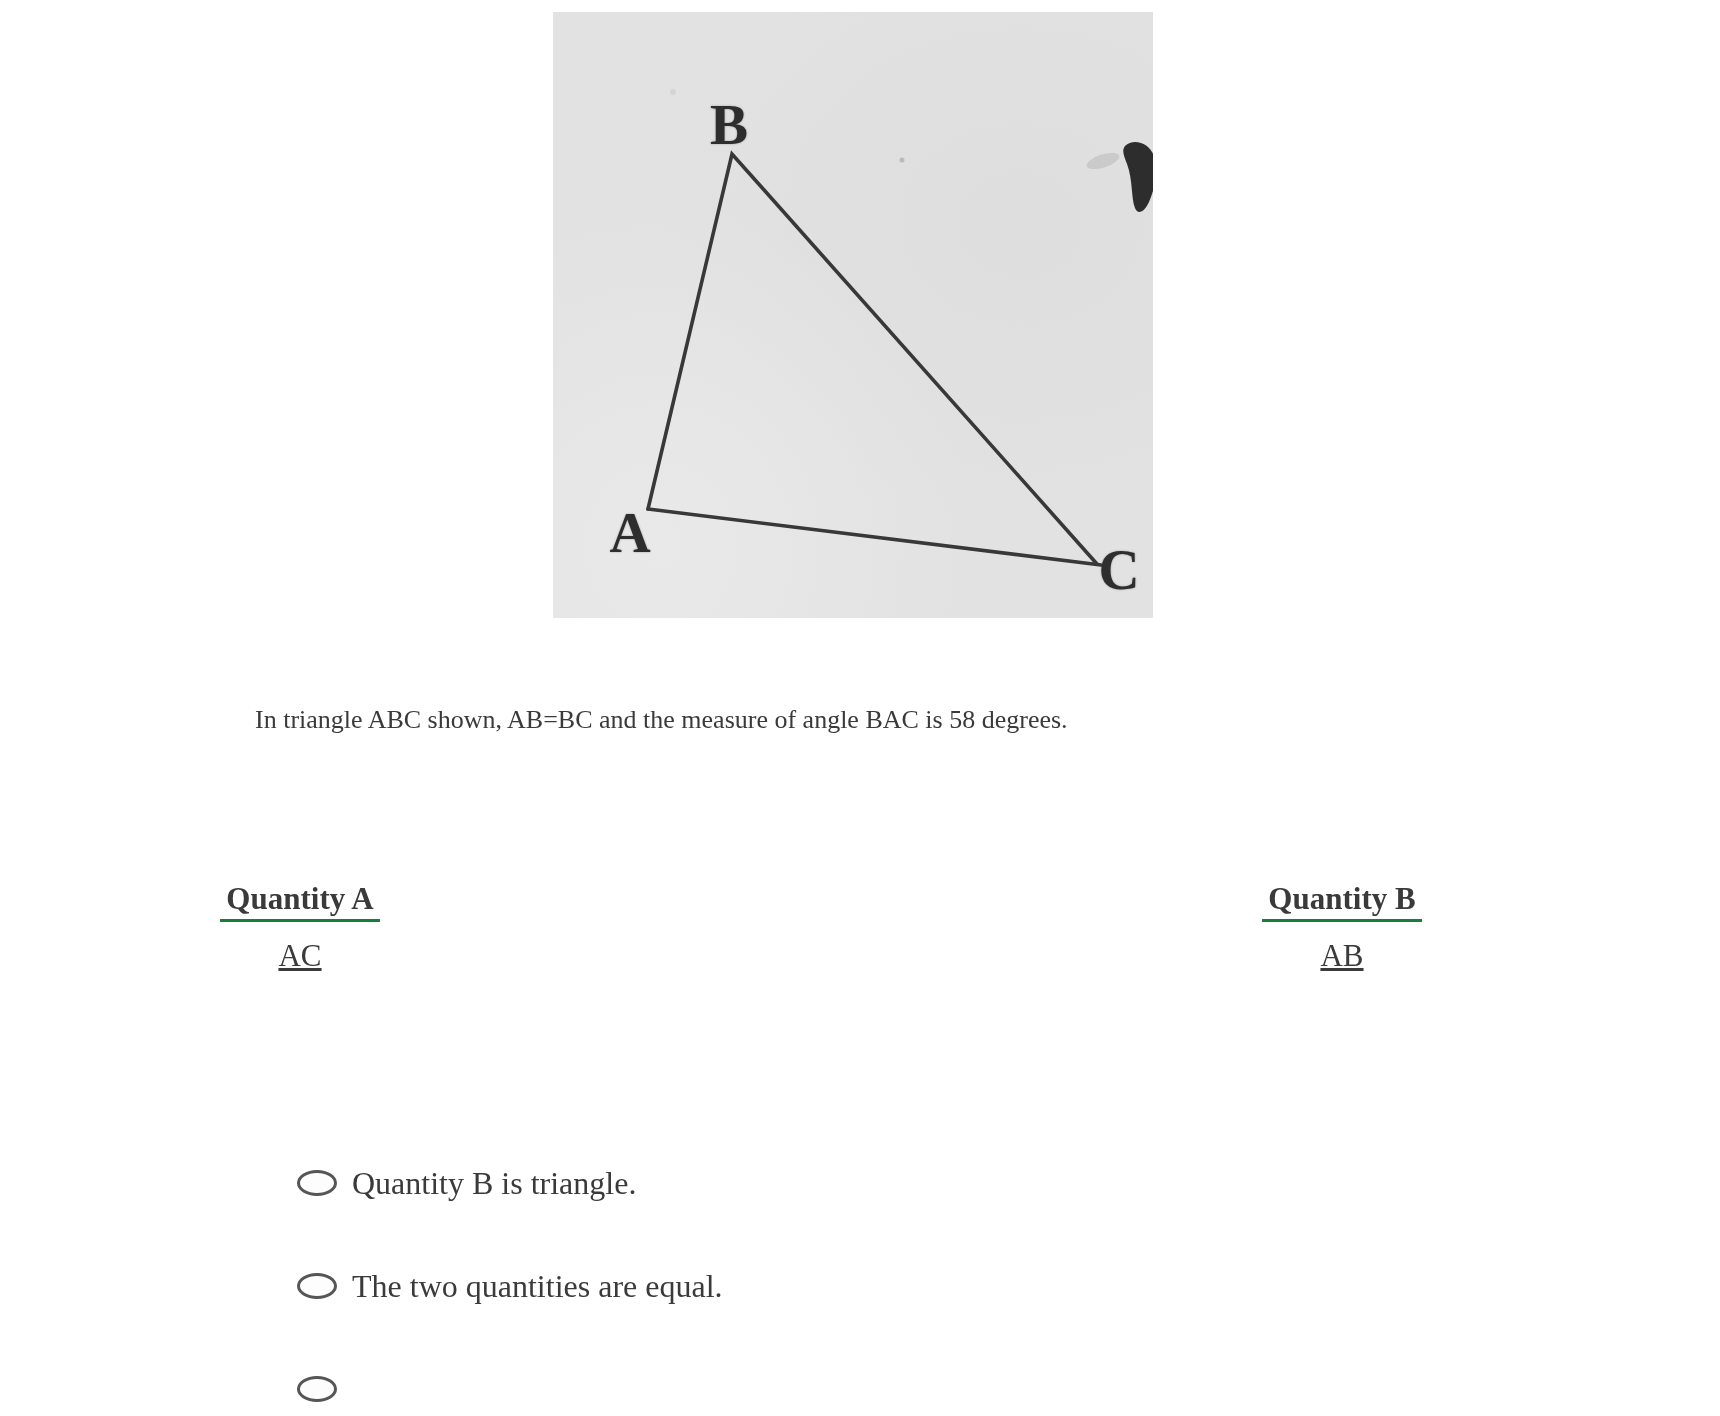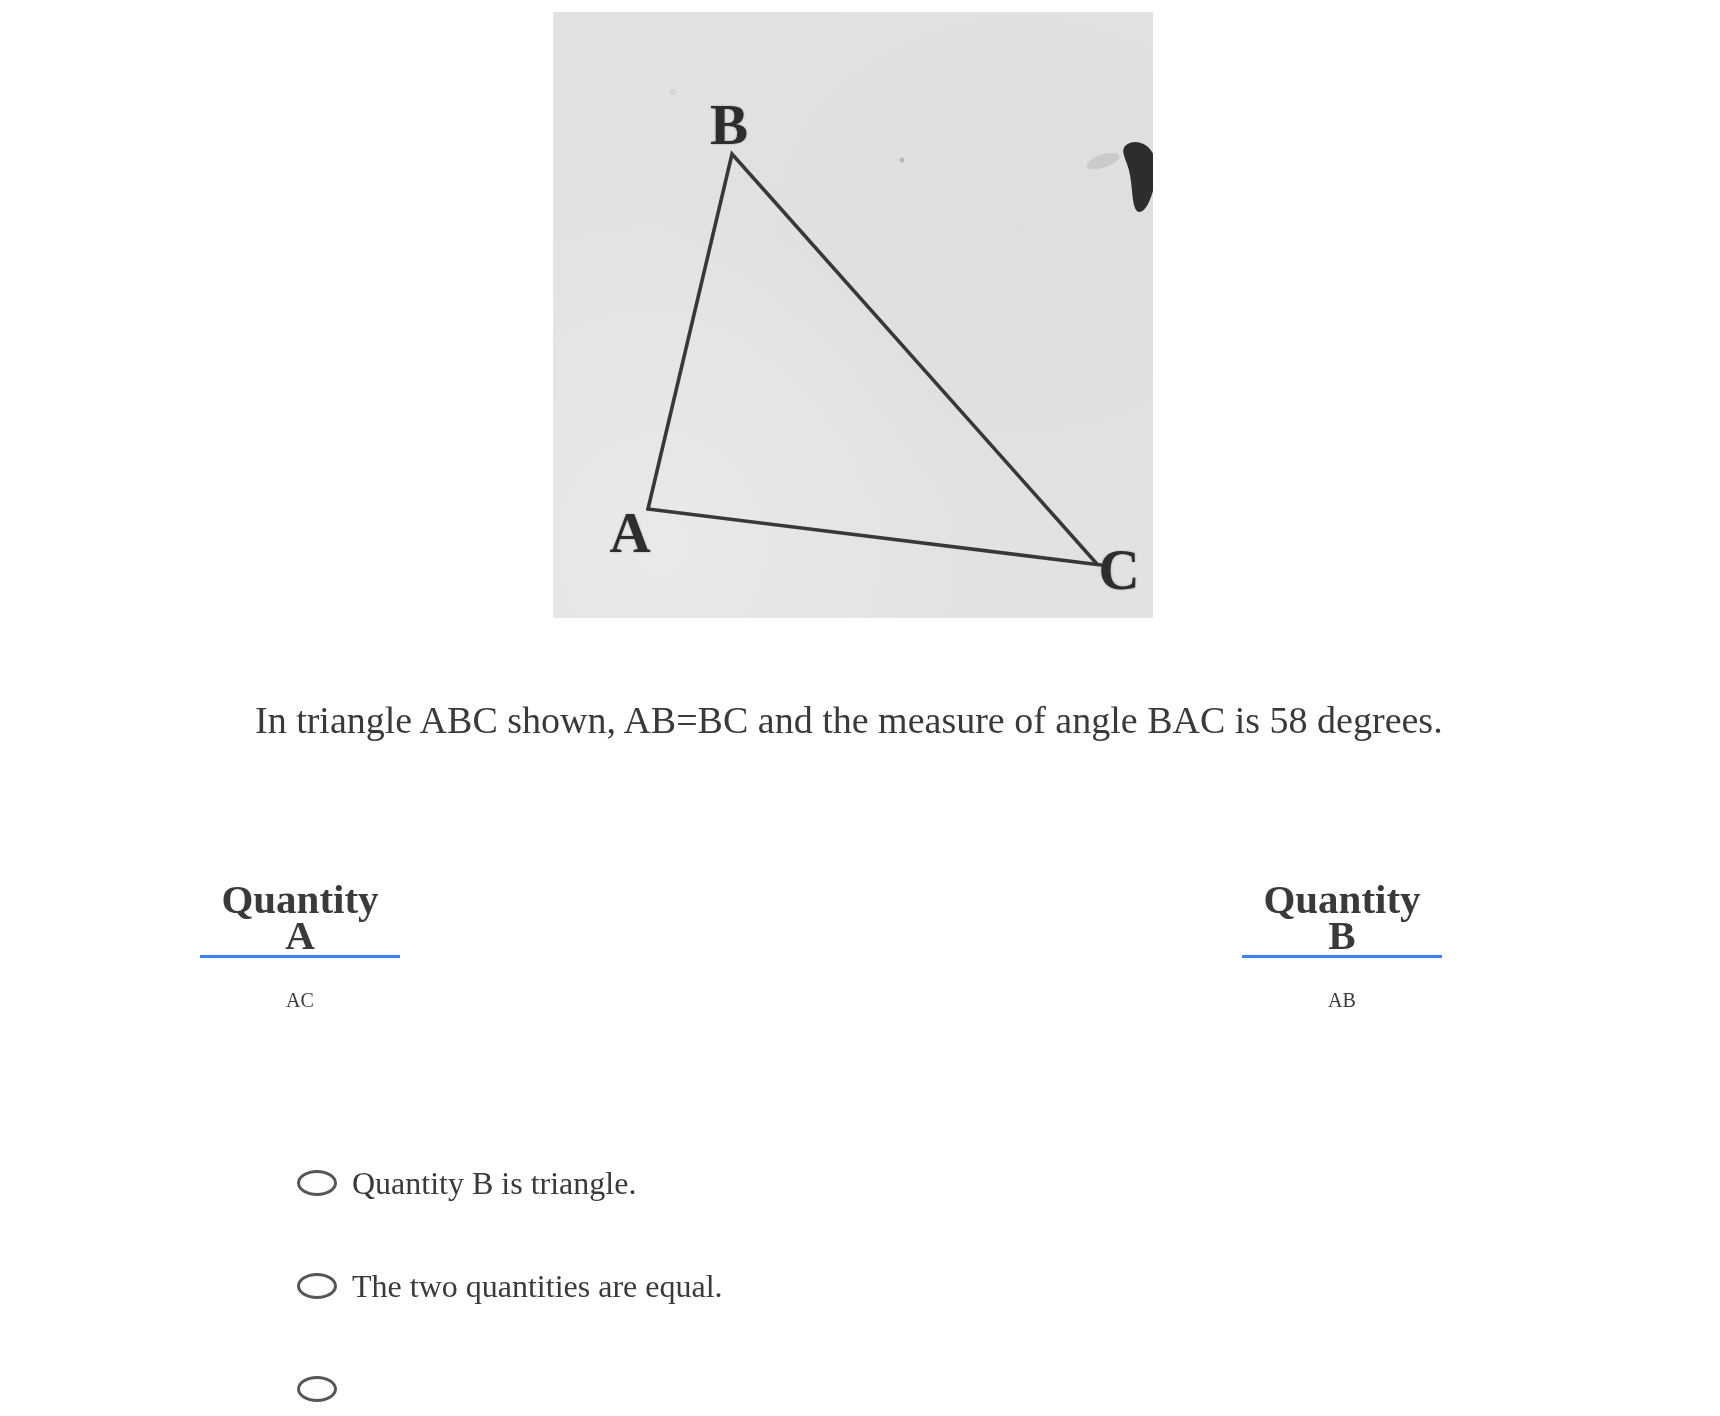--- a/index.html
+++ b/index.html
@@ -20,32 +20,32 @@
   .photo svg { position:absolute; left:0; top:0; }
   .vlabel {
     position:absolute; font-size:57px; font-weight:600; color:#2e2e2e;
     transform:translate(-50%,-50%); line-height:1;
     text-shadow:0 0 2px rgba(46,46,46,.40);
   }
 
   
   .question {
     position:absolute; left:255px; top:700px;
-    font-size:38px; line-height:40px; color:#3a3a3a; white-space:nowrap;
+    font-size:26px; line-height:40px; color:#3a3a3a; white-space:nowrap;
   }
 
   
   .qty { position:absolute; top:881px; width:200px; text-align:center; color:#3a3a3a; }
   .qty-a { left:200px; }
   .qty-b { left:1242px; }
   .qty .hdr {
-    display:inline-block; font-weight:bold; font-size:41px; line-height:36px;
-    border-bottom:3px solid #3b82f6; padding:0 6px 2px;
+    display:inline-block; font-weight:bold; font-size:31px; line-height:36px;
+    border-bottom:3px solid #15803d; padding:0 6px 2px;
   }
-  .qty .val { margin-top:24px; font-size:20px; line-height:36px; }
+  .qty .val { margin-top:16px; font-size:31px; line-height:36px;text-decoration:underline; }
 
   
   .option {
     position:absolute; left:297px; height:50px;
     display:flex; align-items:center; gap:15px; cursor:default;
   }
   .o1 { top:1055px; } .o2 { top:1158px; } .o3 { top:1261px; } .o4 { top:1364px; }
   .radio {
     width:40px; height:26px; box-sizing:border-box; flex:0 0 auto;
     border:3px solid #565656; border-radius:50%; background:#fdfdfd;

